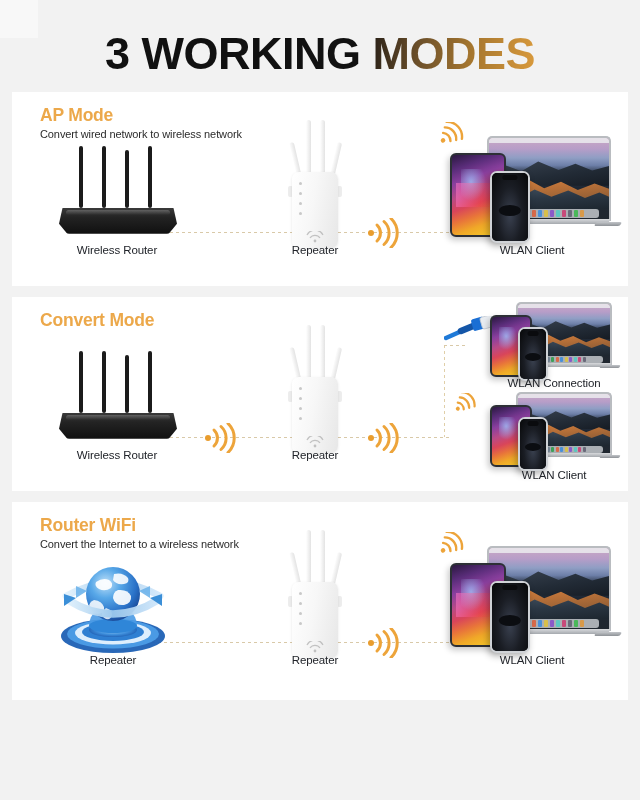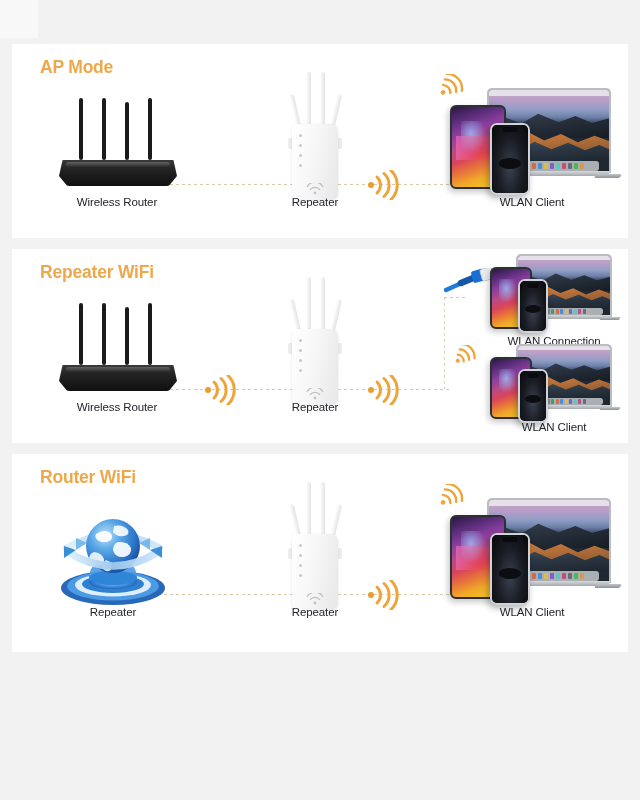--- a/index.html
+++ b/index.html
@@ -138,24 +138,28 @@
 
   
   .globe{position:absolute;}
 </style>
 </head>
 <body>
 
 <div class="corner-patch"></div>
 
 <div class="title-block">
+  <div class="title-line">
+    <span>3 WORKING </span><span class="t-word-grad">MODES</span>
+  </div>
 </div>
 
 <div class="card">
   <div class="mode-title">AP Mode</div>
+  <div class="mode-sub">Convert wired network to wireless network</div>
 
   <div class="dotline" style="left:140px;top:140px;width:300px;"></div>
 
   <div class="router" style="left:47px;top:60px;width:118px;height:82px;">
     <div class="ant" style="left:20px;height:62px;"></div>
     <div class="ant" style="left:43px;height:62px;"></div>
     <div class="ant" style="left:66px;height:58px;"></div>
     <div class="ant" style="left:89px;height:62px;"></div>
     <div class="body"></div>
   </div>
@@ -252,21 +256,21 @@
     <div class="phone" style="left:48px;top:34px;width:36px;height:68px;">
       <div class="ph-screen"></div>
       <div class="ph-notch"></div>
       <div class="ph-isl"></div>
     </div>
   </div>
   <div class="complabel" style="left:440px;top:152px;width:160px;">WLAN Client</div>
 </div>
 
 <div class="card">
-  <div class="mode-title">Repeater WiFi</div>
+  <div class="mode-title">Convert Mode</div>
 
   <div class="dotline" style="left:140px;top:140px;width:300px;"></div>
 
   <div class="vline" style="left:432px;top:48px;height:92px;"></div>
   <div class="dotline" style="left:432px;top:48px;width:22px;"></div>
 
   <div class="router" style="left:47px;top:60px;width:118px;height:82px;">
     <div class="ant" style="left:20px;height:62px;"></div>
     <div class="ant" style="left:43px;height:62px;"></div>
     <div class="ant" style="left:66px;height:58px;"></div>
@@ -362,21 +366,21 @@
         <div style="position:absolute;left:18%;top:18%;width:48%;height:40%;
              background:radial-gradient(ellipse at 40% 40%,rgba(160,200,255,.75),rgba(120,80,200,0) 70%);"></div>
       </div>
     </div>
     <div class="phone" style="left:34px;top:24px;width:26px;height:50px;">
       <div class="ph-screen"></div>
       <div class="ph-notch"></div>
       <div class="ph-isl"></div>
     </div>
   </div>
-  <div class="complabel" style="left:462px;top:86px;width:160px;">WLAN Connection</div>
+  <div class="complabel" style="left:462px;top:80px;width:160px;">WLAN Connection</div>
 
   <div style="position:absolute;left:438px;top:96px;">
     <svg width="26" height="23" viewBox="0 0 26 23">
       <g transform="rotate(-42 13 11)">
         <circle cx="6" cy="11" r="2" fill="#eda43a"></circle>
         <path d="M10 6.5 A7 7 0 0 1 10 15.5" stroke="#eda43a" stroke-width="2.2" fill="none" stroke-linecap="round"></path>
         <path d="M15 4 A10 10 0 0 1 15 18" stroke="#eda43a" stroke-width="2.2" fill="none" stroke-linecap="round"></path>
         <path d="M20 1.5 A13 13 0 0 1 20 20.5" stroke="#eda43a" stroke-width="2.2" fill="none" stroke-linecap="round"></path>
       </g>
     </svg>
@@ -425,20 +429,21 @@
       <div class="ph-screen"></div>
       <div class="ph-notch"></div>
       <div class="ph-isl"></div>
     </div>
   </div>
   <div class="complabel" style="left:462px;top:172px;width:160px;">WLAN Client</div>
 </div>
 
 <div class="card">
   <div class="mode-title">Router WiFi</div>
+  <div class="mode-sub">Convert the Internet to a wireless network</div>
 
   <div class="dotline" style="left:140px;top:140px;width:300px;"></div>
 
   <div class="globe" style="left:44px;top:48px;">
     <svg width="114" height="104" viewBox="0 0 114 104">
       <defs>
         <radialGradient id="gsph" cx="36%" cy="30%" r="72%">
           <stop offset="0%" stop-color="#bfe0f8"></stop>
           <stop offset="38%" stop-color="#58a8e8"></stop>
           <stop offset="78%" stop-color="#2a72c8"></stop>

